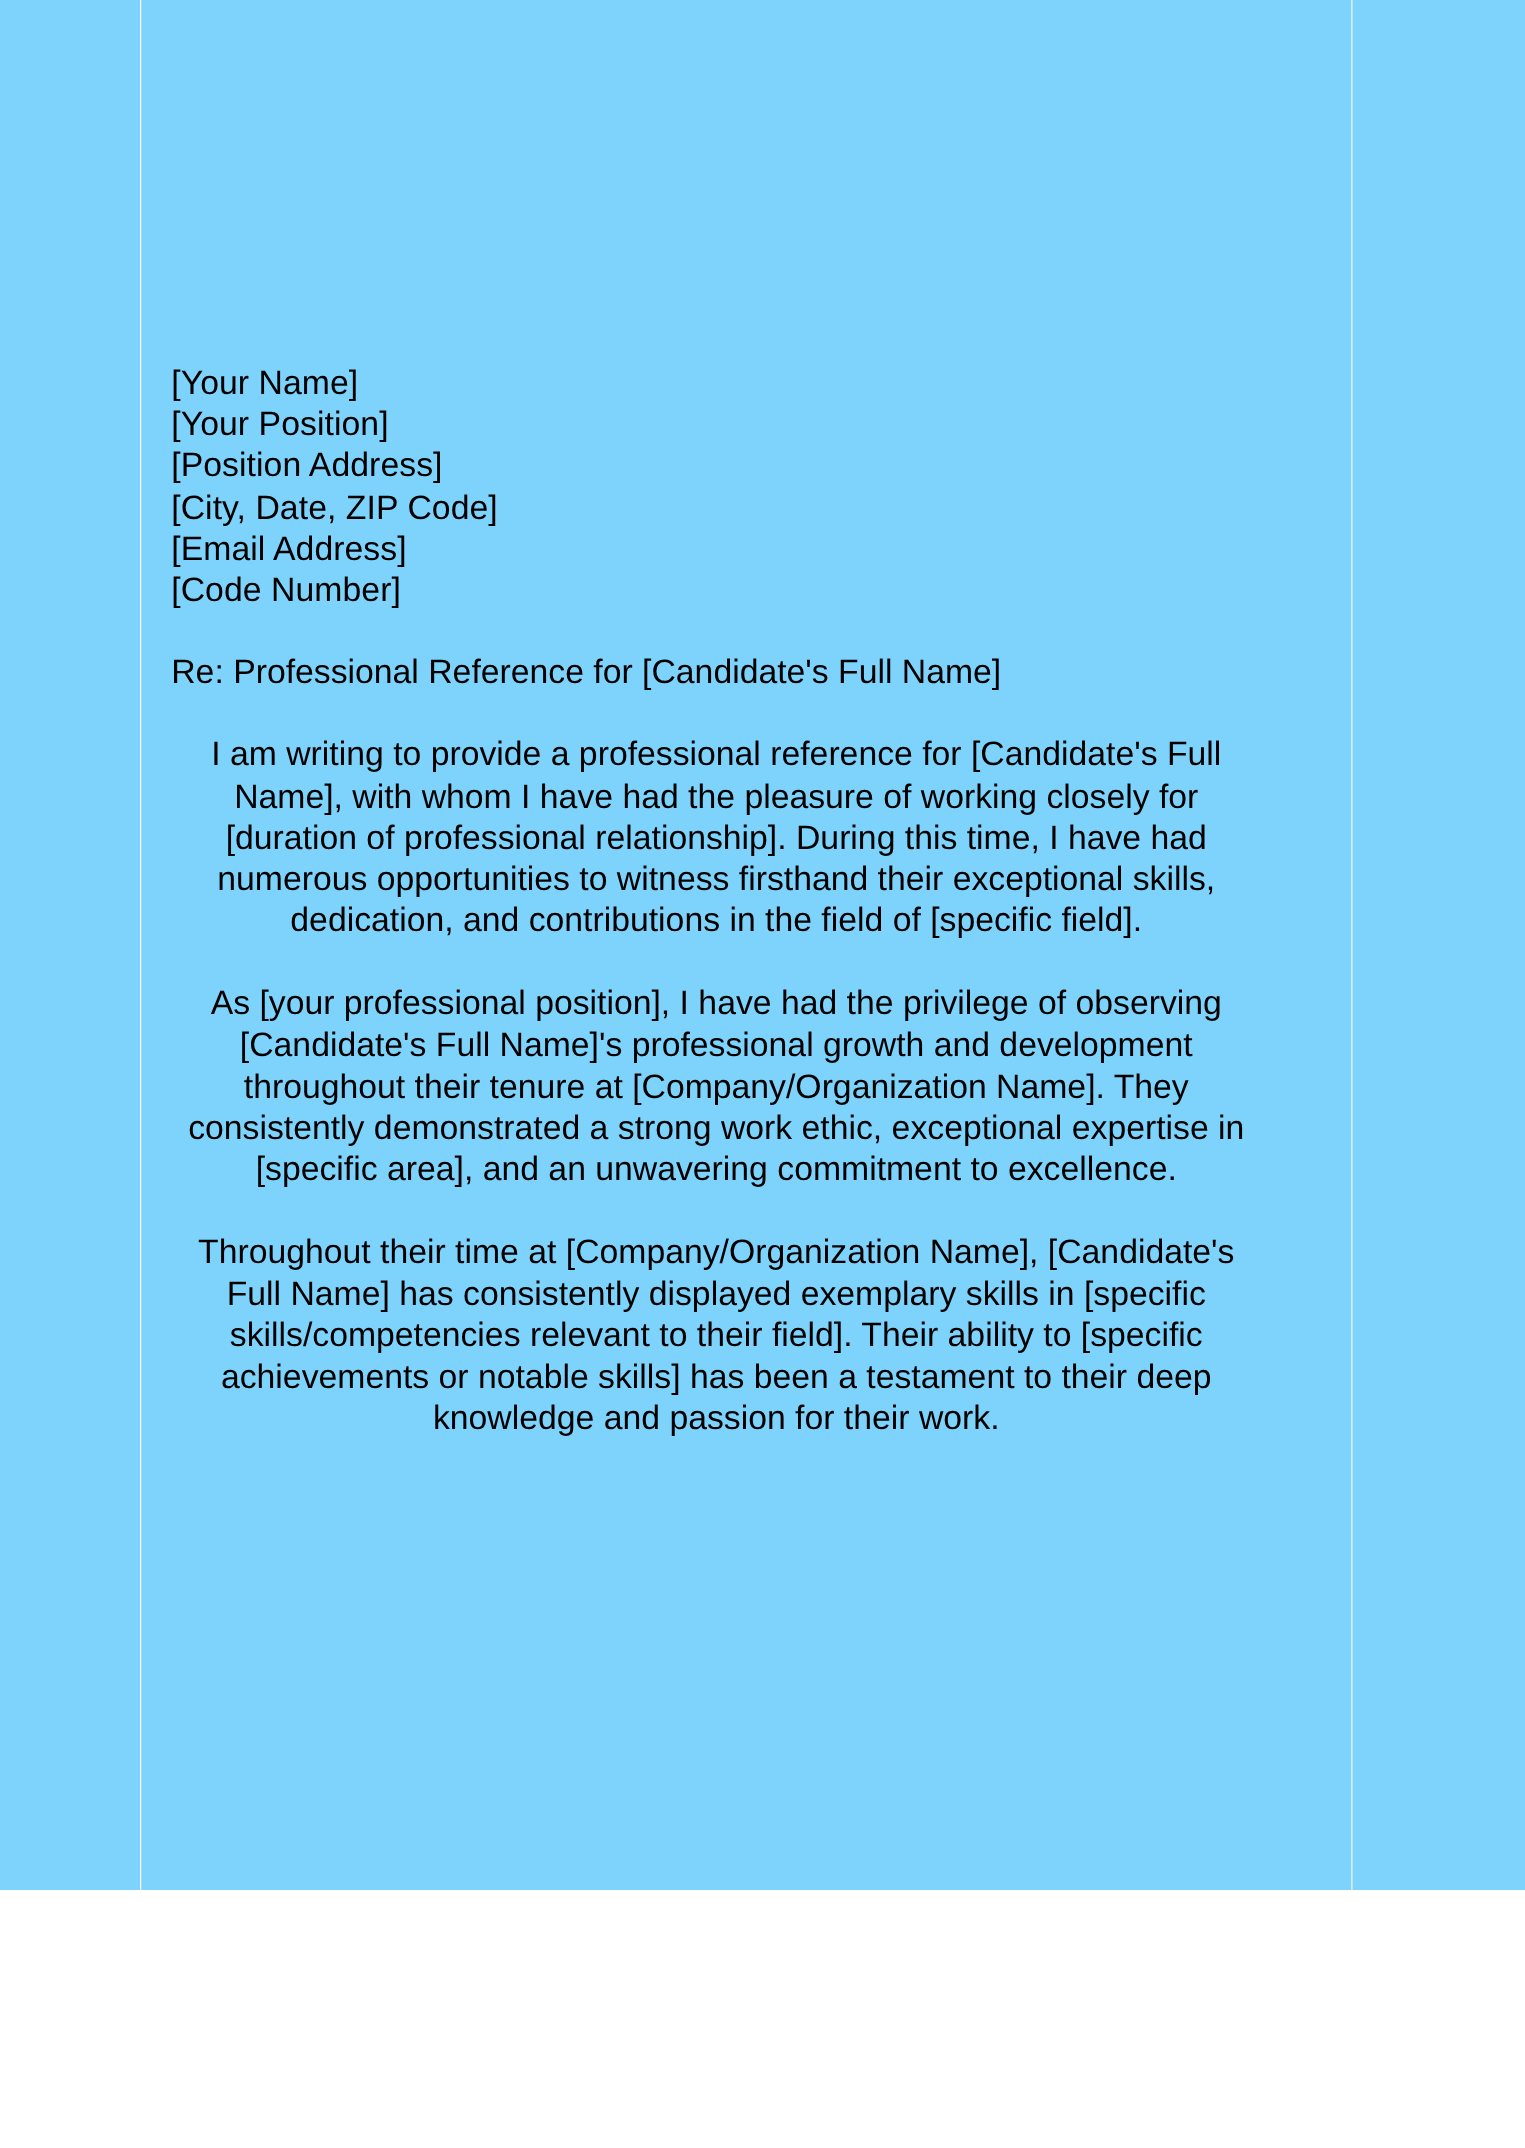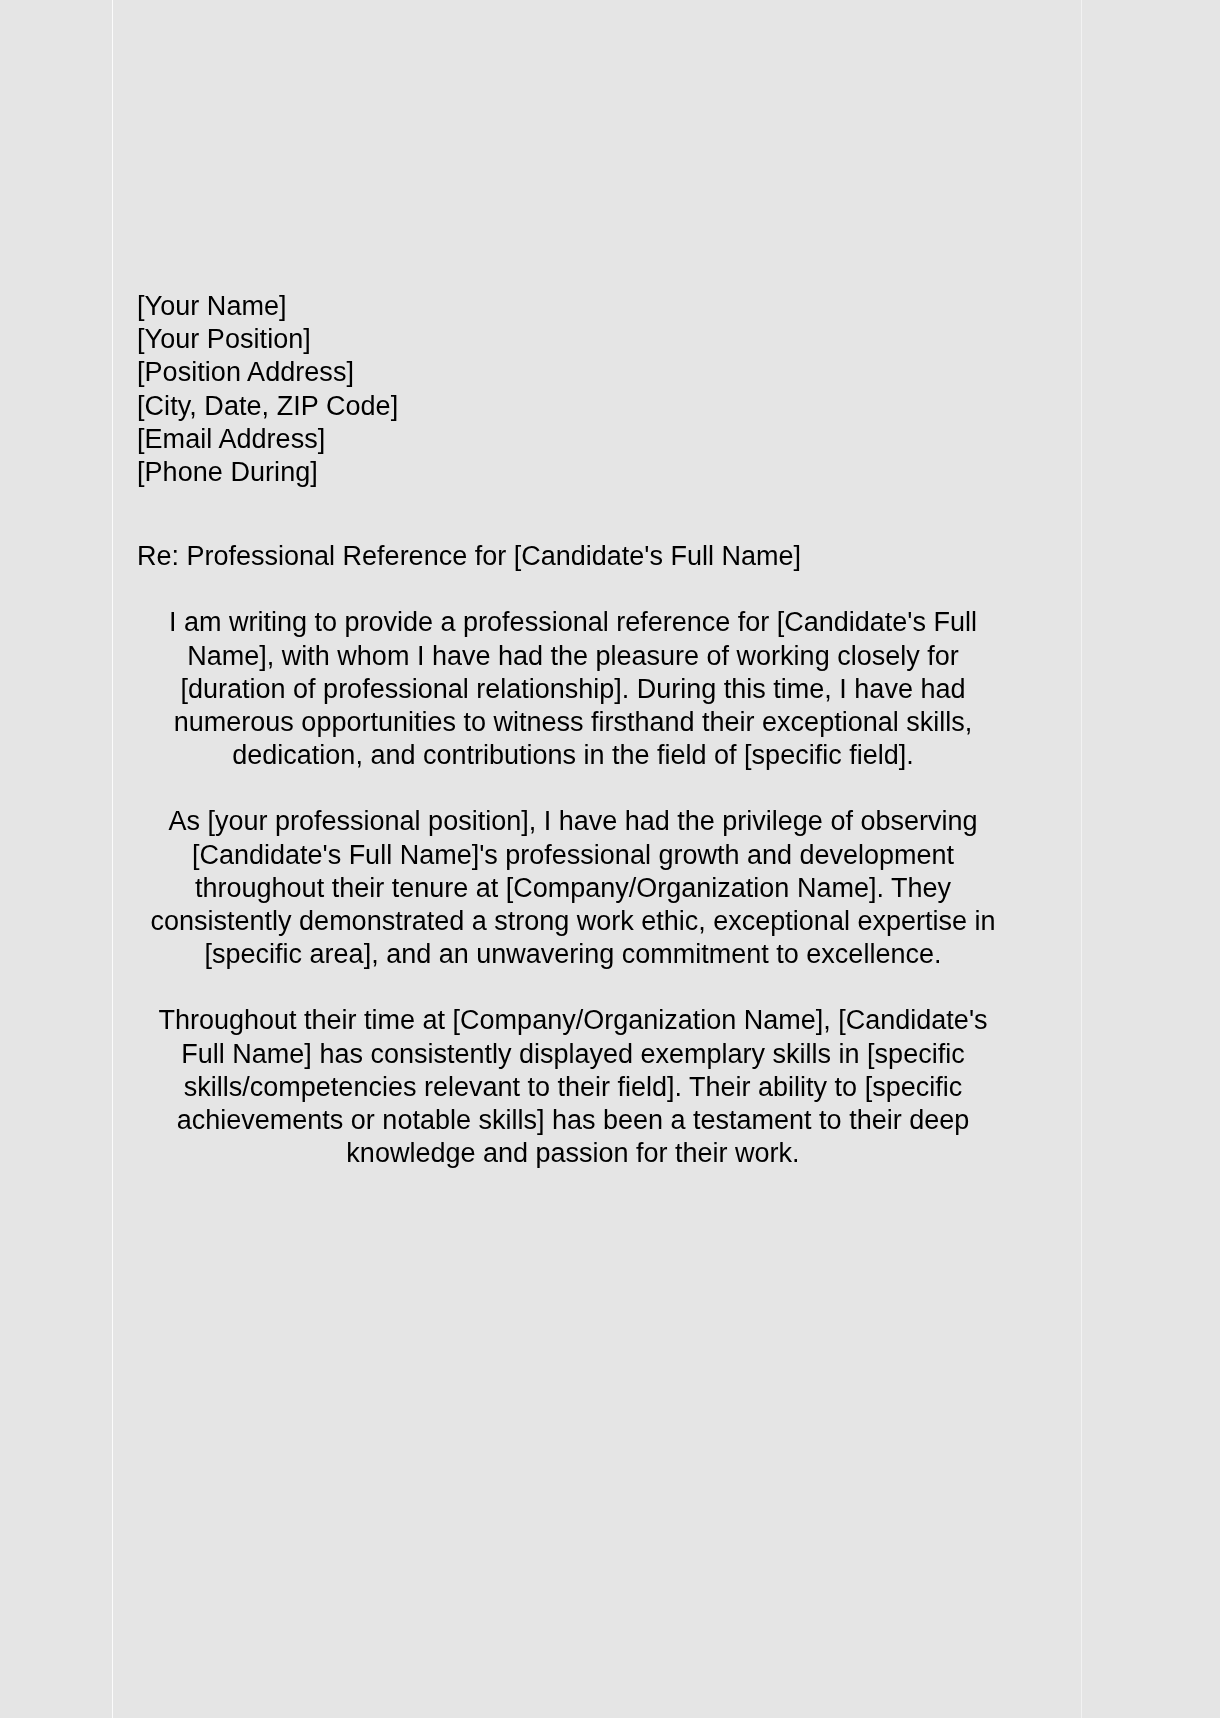--- a/index.html
+++ b/index.html
@@ -11,22 +11,22 @@
     width: 1220px;
     height: 1718px;
     font-family: "Liberation Sans", sans-serif;
     color: #000000;
     -webkit-font-smoothing: antialiased;
   }
 
   .page {
     position: relative;
     width: 1220px;
-    height: 1718px;
-    background: #e5e5e5;
+    height: 1512px;
+    background: #7dd3fc;
     box-sizing: border-box;
     overflow: hidden;
   }
 
   
   .page-edge-right {
     position: absolute;
     top: 0;
     left: 1081px;
     width: 1px;
@@ -60,21 +60,21 @@
 
   .salutation {
     font-size: 27px;
     line-height: 33.2px;
     margin-top: 32px;
   }
 
   .subject {
     font-size: 27px;
     line-height: 33.2px;
-    margin-top: 51px;
+    margin-top: 32px;
   }
 
   .para {
     font-size: 27px;
     line-height: 33.2px;
     margin-top: 33px;
     text-align: center;
     width: 872px;
   }
 </style>
@@ -87,21 +87,21 @@
   <div class="page-edge-right"></div>
 
   <div class="letter">
 
     <div class="addr-block">
       <div class="addr-line">[Your Name]</div>
       <div class="addr-line">[Your Position]</div>
       <div class="addr-line">[Position Address]</div>
       <div class="addr-line">[City, Date, ZIP Code]</div>
       <div class="addr-line">[Email Address]</div>
-      <div class="addr-line">[Phone During]</div>
+      <div class="addr-line">[Code Number]</div>
     </div>
 
 
     <div class="subject">Re: Professional Reference for [Candidate's Full Name]</div>
 
     <p class="para">I am writing to provide a professional reference for [Candidate's Full Name], with whom I have had the pleasure of working closely for [duration of professional relationship]. During this time, I have had numerous opportunities to witness firsthand their exceptional skills, dedication, and contributions in the field of [specific field].</p>
     <p class="para">As [your professional position], I have had the privilege of observing [Candidate's Full Name]'s professional growth and development throughout their tenure at [Company/Organization Name]. They consistently demonstrated a strong work ethic, exceptional expertise in [specific area], and an unwavering commitment to excellence.</p>
     <p class="para">Throughout their time at [Company/Organization Name], [Candidate's Full Name] has consistently displayed exemplary skills in [specific skills/competencies relevant to their field]. Their ability to [specific achievements or notable skills] has been a testament to their deep knowledge and passion for their work.</p>
 
   </div>

